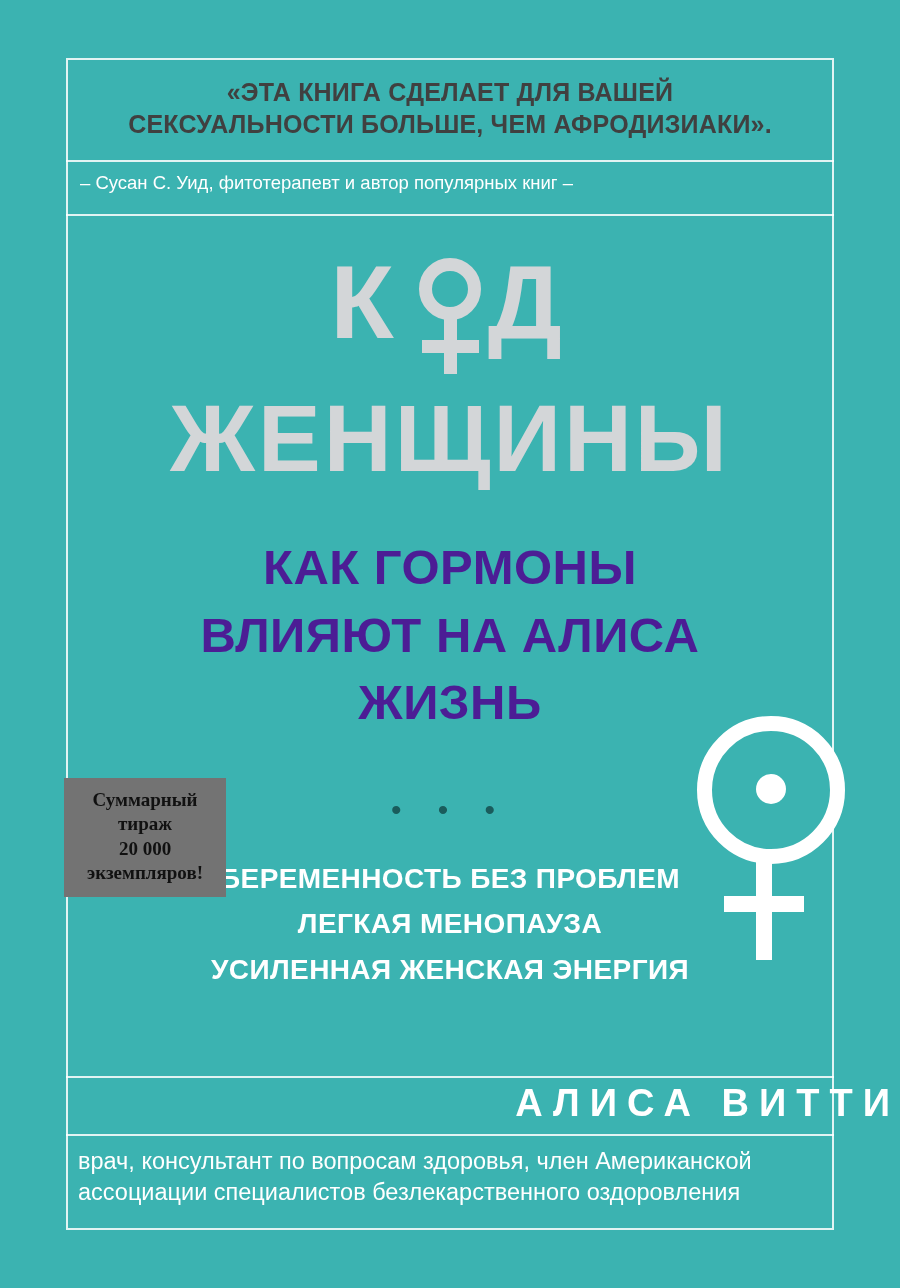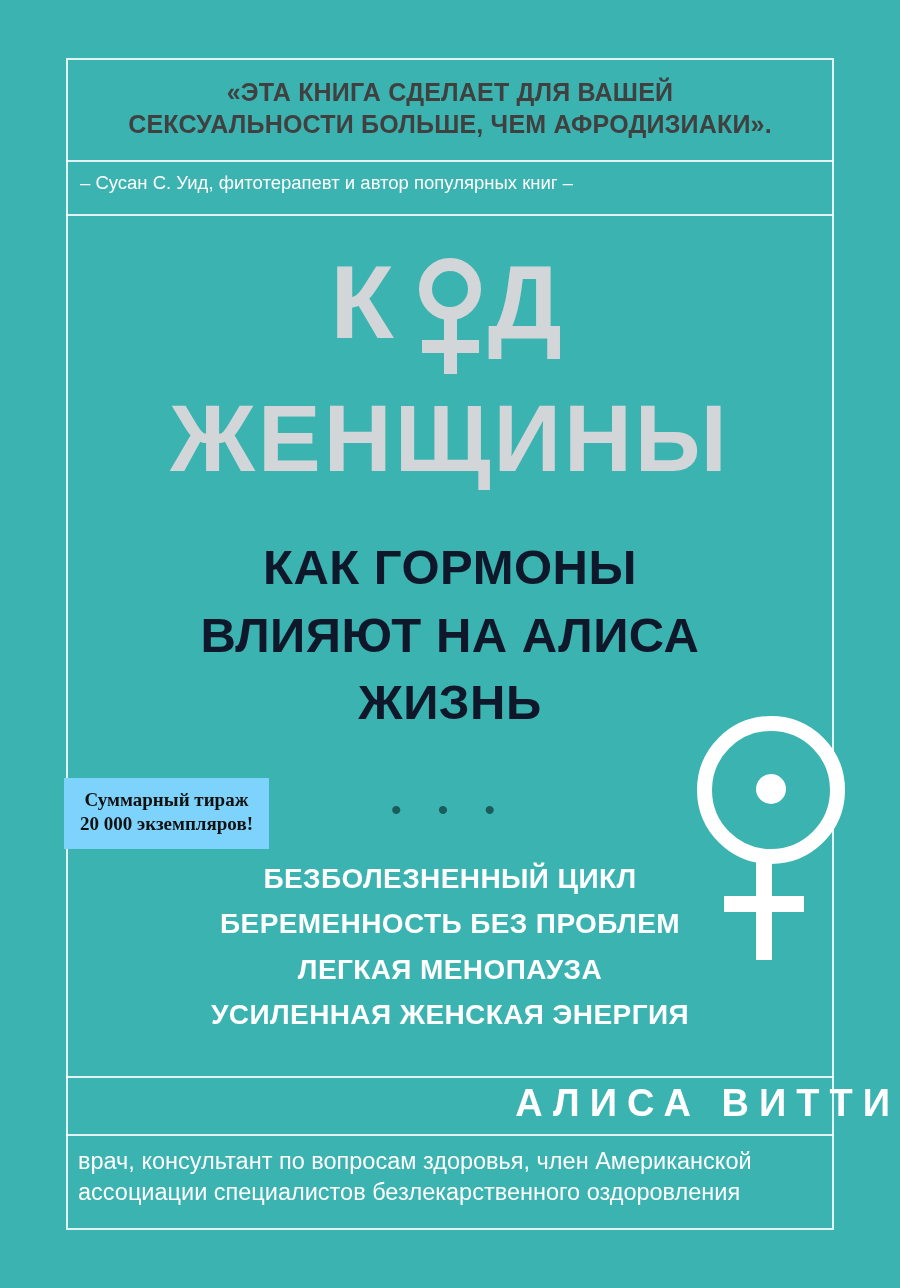--- a/index.html
+++ b/index.html
@@ -135,21 +135,21 @@
     line-height: 1;
   }
 
   
   .subtitle {
     position: absolute;
     left: 100px;
     right: 100px;
     top: 534px;
     text-align: center;
-    color: #0f172a;
+    color: #4c1d95;
     font-weight: bold;
     font-size: 49px;
     line-height: 1.38;
     letter-spacing: 0.5px;
   }
 
   
   .dots {
     position: absolute;
     left: 0;
@@ -218,23 +218,23 @@
     width: 80px;
     height: 16px;
     background: #ffffff;
   }
 
   
   .badge {
     position: absolute;
     left: 64px;
     top: 778px;
-    width: 205px;
+    width: 162px;
     padding: 10px 6px 12px;
-    background: #7dd3fc;
+    background: #737373;
     color: #111111;
     text-align: center;
     font-family: "Liberation Serif", serif;
     font-weight: bold;
     font-size: 19px;
     line-height: 1.28;
     box-sizing: border-box;
   }
 
   
@@ -295,21 +295,20 @@
 
   <div class="subtitle">
     <div>КАК ГОРМОНЫ</div>
     <div>ВЛИЯЮТ НА АЛИСА</div>
     <div>ЖИЗНЬ</div>
   </div>
 
   <div class="dots">• • •</div>
 
   <div class="benefits">
-    <div>БЕЗБОЛЕЗНЕННЫЙ ЦИКЛ</div>
     <div>БЕРЕМЕННОСТЬ БЕЗ ПРОБЛЕМ</div>
     <div>ЛЕГКАЯ МЕНОПАУЗА</div>
     <div>УСИЛЕННАЯ ЖЕНСКАЯ ЭНЕРГИЯ</div>
   </div>
 
   <div class="venus-big">
     <div class="circle"></div>
     <div class="dot"></div>
     <div class="stem"></div>
     <div class="cross"></div>

